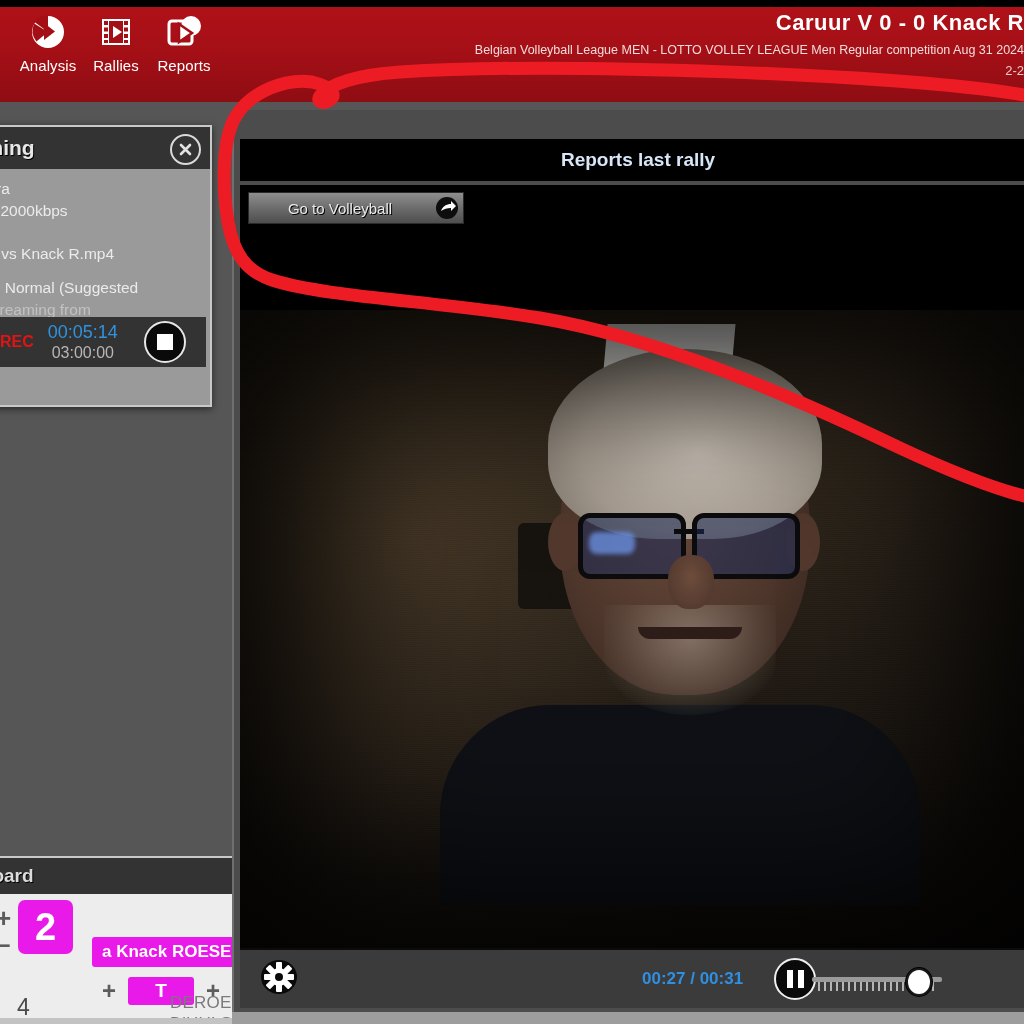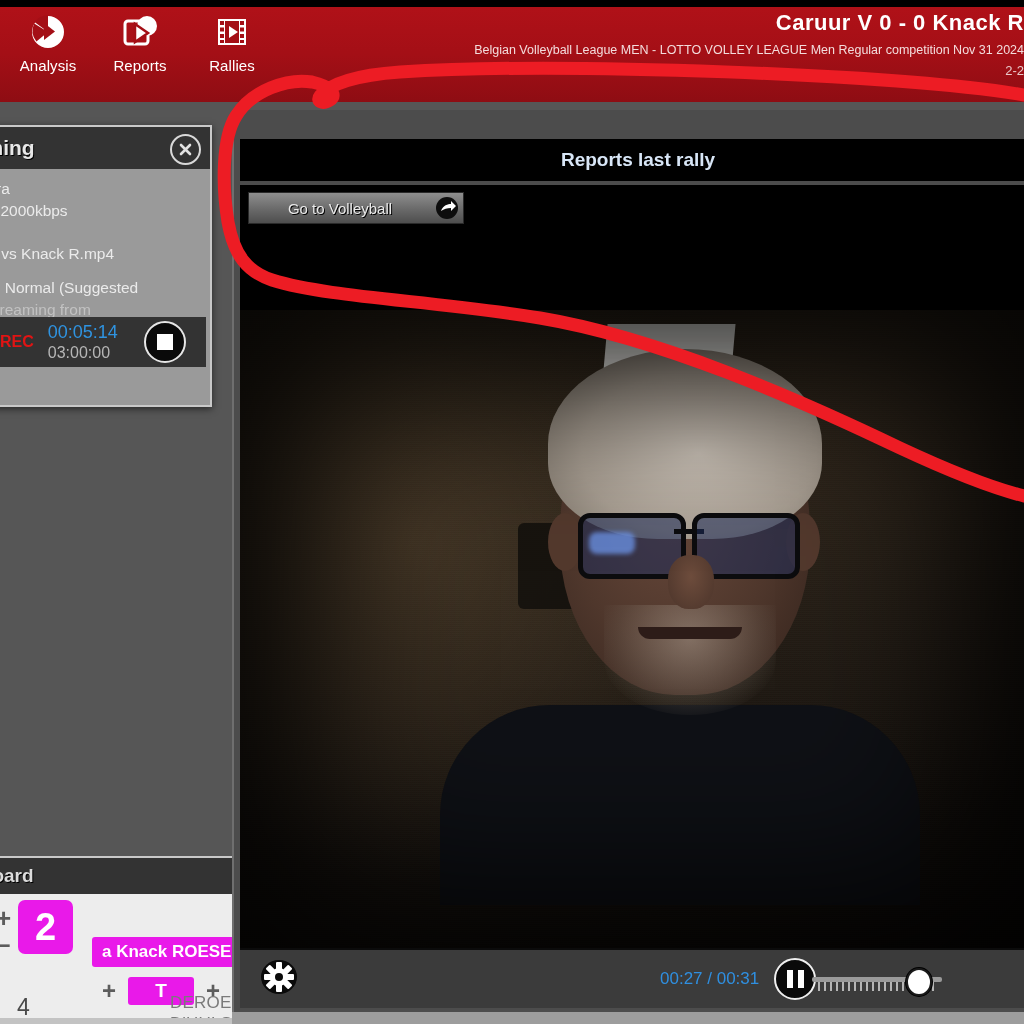--- a/index.html
+++ b/index.html
@@ -13,21 +13,21 @@
 
   
   .winstrip{position:absolute;left:0;top:0;width:1024px;height:7px;background:#000;}
   .winstrip .wt{position:absolute;left:330px;top:-7px;width:600px;height:12px;color:#cfd6de;
      font-size:11px;white-space:nowrap;overflow:hidden;opacity:.85;}
 
   
   .ribbon{position:absolute;left:0;top:7px;width:1024px;height:95px;
      background:linear-gradient(180deg,#b01118 0%,#a40f16 48%,#8e0d13 100%);
      border-bottom:2px solid #2b2b2b;}
-  .ribbon-tools{position:absolute;left:14px;top:2px;display:flex;gap:24px;}
+  .ribbon-tools{position:absolute;left:14px;top:2px;display:flex;}
   .tool{width:68px;display:flex;flex-direction:column;align-items:center;gap:2px;cursor:pointer;}
   .tool .glyph{height:46px;display:flex;align-items:center;justify-content:center;}
   .tool .lbl{color:#fff;font-size:15px;font-weight:400;letter-spacing:.1px;}
 
   .scoreblock{position:absolute;left:330px;top:3px;width:694px;text-align:right;pointer-events:none;}
   .score-title{color:#fff;font-size:22px;font-weight:bold;letter-spacing:.5px;white-space:nowrap;}
   .score-sub{color:#f3dcdc;font-size:12.5px;margin-top:7px;white-space:nowrap;overflow:hidden;}
   .score-sets{color:#e9c9c9;font-size:13px;margin-top:6px;}
 
   
@@ -41,21 +41,21 @@
      text-shadow:1px 1px 0 #000;white-space:nowrap;}
   .closeb{position:absolute;right:9px;top:7px;width:27px;height:27px;border-radius:50%;
      border:2px solid #d9d9d9;display:flex;align-items:center;justify-content:center;cursor:pointer;}
   .closeb svg{display:block;}
   .stream-body{padding:9px 10px 0 12px;}
   .srow{color:#ebebeb;font-size:15.5px;line-height:21.5px;white-space:nowrap;}
   .srow.dim{color:#c2c2c2;}
   .srow.gap{margin-top:13px;}
   .rec-bar{position:absolute;left:4px;right:4px;bottom:38px;height:50px;background:#333;display:flex;align-items:center;}
   .rec-lbl{color:#e11414;font-size:16px;font-weight:bold;margin-left:80px;text-align:center;}
-  .rec-times{margin-left:14px;text-align:left;}
+  .rec-times{margin-left:14px;text-align:center;}
   .rec-t1{color:#2f93e0;font-size:18px;line-height:21px;}
   .rec-t2{color:#b6b6b6;font-size:16px;line-height:20px;}
   .stopb{position:absolute;right:20px;top:50%;transform:translateY(-50%);width:38px;height:38px;border-radius:50%;
      background:#0a0a0a;border:2px solid #e6e6e6;display:flex;align-items:center;justify-content:center;cursor:pointer;}
   .stopb i{display:block;width:16px;height:16px;background:#fff;}
 
   
   .sb-dlg{position:absolute;left:-90px;top:856px;width:322px;height:170px;background:#ededed;
      border:2px solid #c9c9c9;overflow:hidden;}
   .sb-head{height:36px;background:#333;position:relative;}
@@ -118,21 +118,21 @@
   .nose{position:absolute;left:108px;top:190px;width:46px;height:54px;border-radius:45%;
      background:radial-gradient(ellipse at 50% 40%,#6d4c3c 0%,#4b342a 100%);}
   .mouth{position:absolute;left:78px;top:262px;width:104px;height:12px;border-radius:0 0 40px 40px;background:#2d1c18;}
   .beard{position:absolute;left:44px;top:240px;width:172px;height:110px;border-radius:0 0 50% 50%;
      background:radial-gradient(ellipse at 50% 30%, rgba(190,178,164,.45) 0%, rgba(120,110,98,.2) 60%, rgba(0,0,0,0) 78%);}
   .vignette{position:absolute;inset:0;box-shadow:inset 0 0 160px 70px rgba(0,0,0,.85);}
 
   
   .ctrlbar{position:absolute;left:6px;right:-2px;bottom:14px;height:58px;background:#3b3b3b;border-top:2px solid #0b0b0b;}
   .gear{position:absolute;left:20px;top:50%;transform:translateY(-50%);cursor:pointer;}
-  .timecode{position:absolute;left:420px;top:50%;transform:translateY(-50%);color:#2f8fe0;font-size:17px;}
+  .timecode{position:absolute;left:402px;top:50%;transform:translateY(-50%);color:#2f8fe0;font-size:17px;font-weight:bold;}
   .pausebtn{position:absolute;left:534px;top:50%;transform:translateY(-50%);width:38px;height:38px;border-radius:50%;
      background:#0a0a0a;border:2px solid #efefef;display:flex;align-items:center;justify-content:center;gap:5px;cursor:pointer;}
   .pausebtn i{width:6px;height:18px;background:#fff;display:block;}
   .slider{position:absolute;left:572px;top:50%;transform:translateY(-50%);width:130px;height:22px;cursor:pointer;}
   .slider .track{position:absolute;left:0;top:9px;width:130px;height:5px;background:#9a9a9a;border-radius:2px;}
   .slider .ticks{position:absolute;left:6px;top:14px;width:118px;height:9px;
      background-image:repeating-linear-gradient(90deg,#b5b5b5 0 2px,rgba(0,0,0,0) 2px 6px);}
   .slider .knob{position:absolute;left:94px;top:0;width:22px;height:24px;border-radius:50%;background:#fff;
      border:2px solid #1a1a1a;box-shadow:0 0 0 1px #000;}
 
@@ -159,31 +159,20 @@
       <div class="tool">
         <span class="glyph">
           <svg width="40" height="40" viewBox="0 0 40 40">
             <path d="M20 4a16 16 0 1 1-.01 32A16 16 0 0 1 20 4z" fill="#fff"></path>
             <path d="M20 20 L20 3.2 A16.8 16.8 0 0 0 6.5 10 Z" fill="#a40f16"></path>
             <path d="M20 20 L8.4 29.4 A16.8 16.8 0 0 1 6.2 11.5 Z" fill="#a40f16"></path>
             <path d="M16 11 l11 8.5 -11 8.5 z" fill="#a40f16"></path>
           </svg>
         </span>
         <span class="lbl">Analysis</span>
-      </div>
-
-      <div class="tool">
-        <span class="glyph">
-          <svg width="40" height="40" viewBox="0 0 40 40">
-            <circle cx="27" cy="14" r="10" fill="#fff"></circle>
-            <rect x="5" y="9" width="23" height="23" rx="3" fill="none" stroke="#fff" stroke-width="3"></rect>
-            <path d="M15 12 l13 9 -13 9 z" fill="#fff" stroke="#a40f16" stroke-width="2.5"></path>
-          </svg>
-        </span>
-        <span class="lbl">Reports</span>
       </div>
 
       <div class="tool">
         <span class="glyph">
           <svg width="40" height="40" viewBox="0 0 40 40">
             <rect x="6" y="7" width="28" height="26" fill="#fff"></rect>
             <g fill="#a40f16">
               <rect x="8" y="9" width="4" height="4"></rect>
                 <rect x="8" y="15.5" width="4" height="4"></rect>
               <rect x="8" y="22" width="4" height="4"></rect>
@@ -193,25 +182,36 @@
               <rect x="28" y="22" width="4" height="4"></rect>
                 <rect x="28" y="28" width="4" height="3"></rect>
               <rect x="13" y="9" width="14" height="22"></rect>
             </g>
             <path d="M17 14 l9 6 -9 6 z" fill="#fff"></path>
           </svg>
         </span>
         <span class="lbl">Rallies</span>
       </div>
 
+      <div class="tool">
+        <span class="glyph">
+          <svg width="40" height="40" viewBox="0 0 40 40">
+            <circle cx="27" cy="14" r="10" fill="#fff"></circle>
+            <rect x="5" y="9" width="23" height="23" rx="3" fill="none" stroke="#fff" stroke-width="3"></rect>
+            <path d="M15 12 l13 9 -13 9 z" fill="#fff" stroke="#a40f16" stroke-width="2.5"></path>
+          </svg>
+        </span>
+        <span class="lbl">Reports</span>
+      </div>
+
     </div>
 
     <div class="scoreblock">
       <div class="score-title">Caruur V  0 - 0  Knack R</div>
-      <div class="score-sub">Belgian Volleyball League  MEN - LOTTO VOLLEY LEAGUE Men Regular competition Nov 31 2024</div>
+      <div class="score-sub">Belgian Volleyball League  MEN - LOTTO VOLLEY LEAGUE Men Regular competition Aug 31 2024</div>
       <div class="score-sets">2-2</div>
     </div>
   </div>
 
   <div class="desk"></div>
 
   <div class="stream-dlg">
     <div class="stream-head">
       <div class="t">Streaming</div>
       <div class="closeb">

